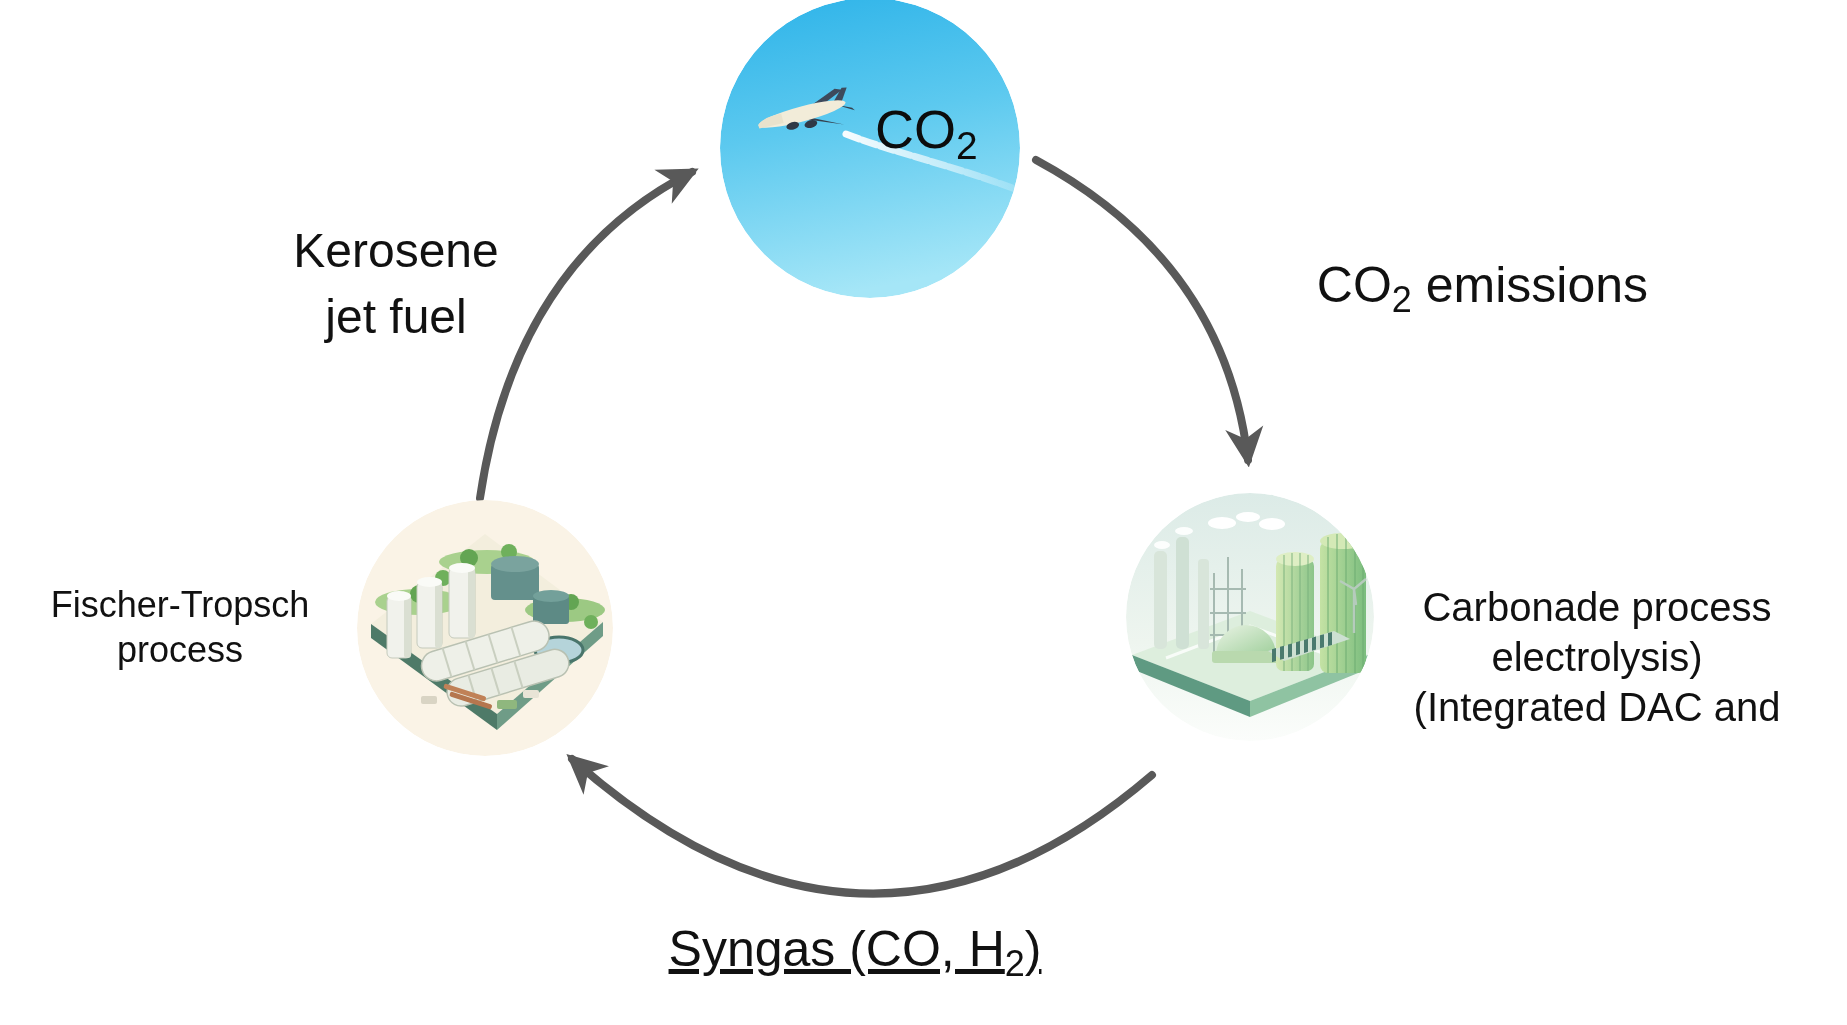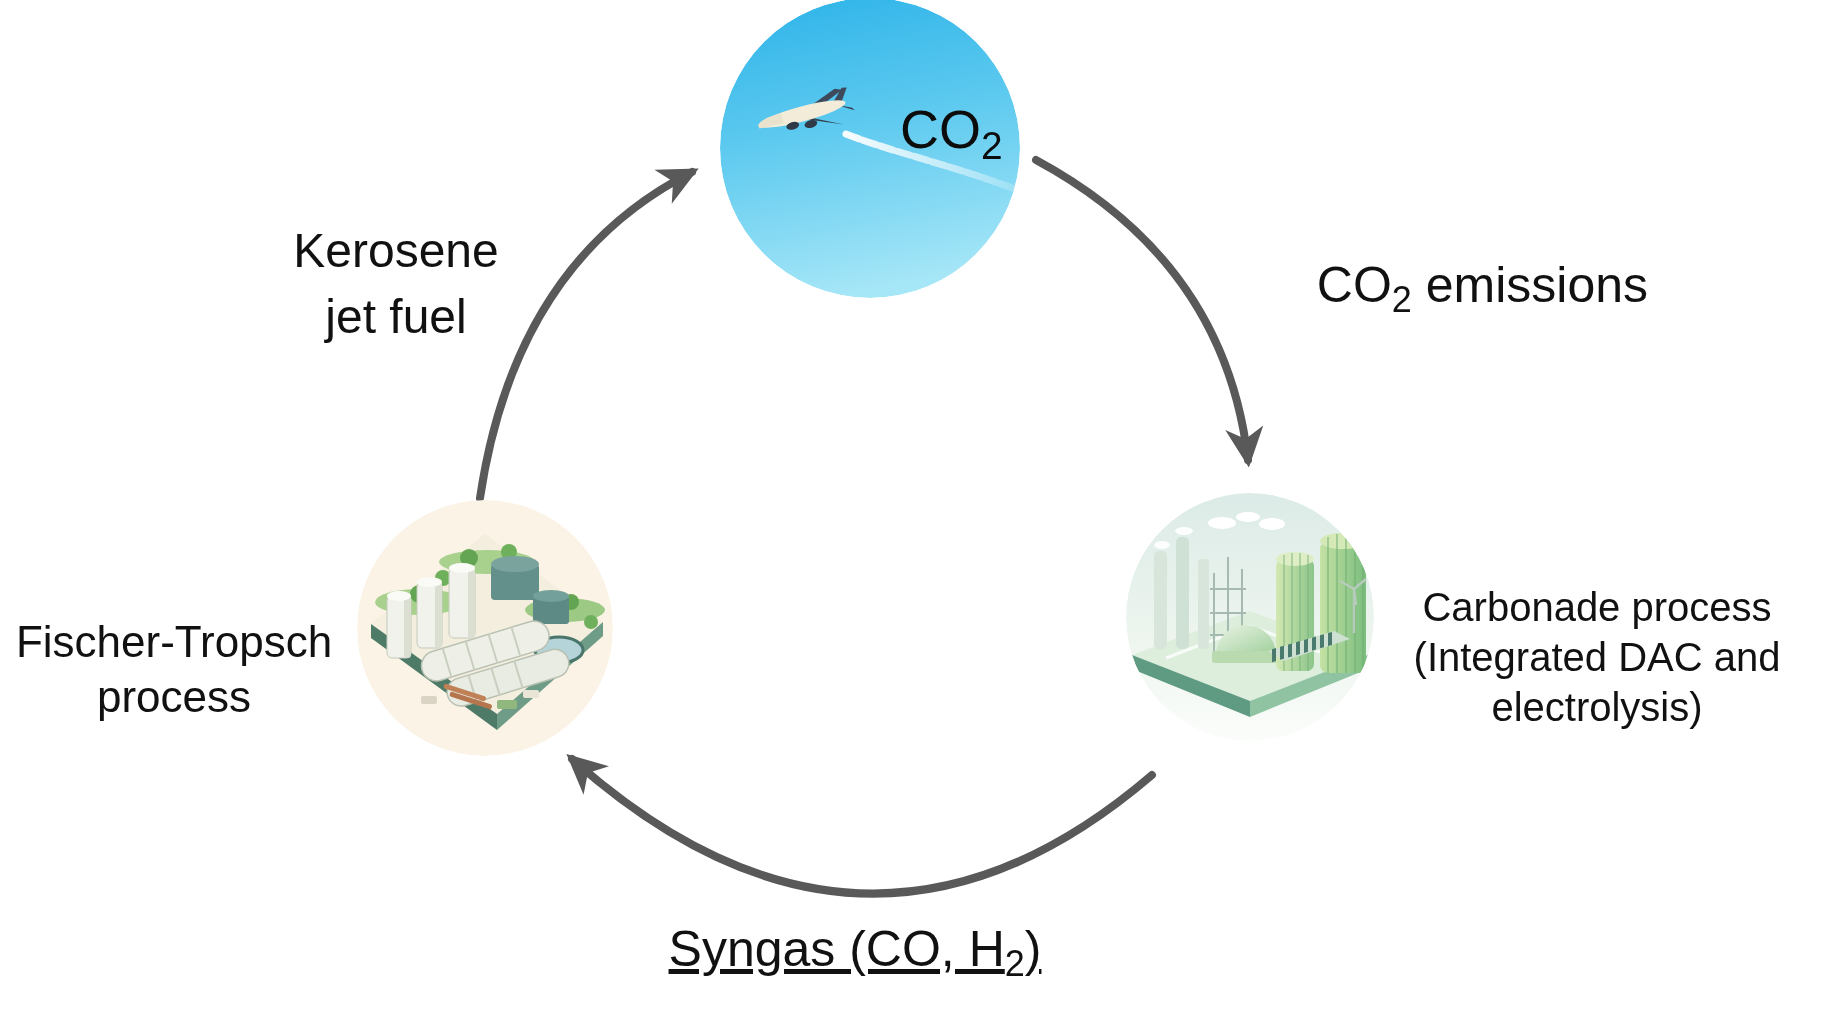--- a/index.html
+++ b/index.html
@@ -15,25 +15,25 @@
   .node-top    { left: 720px; top: -2px;  width: 300px; height: 300px; }
   .node-left   { left: 357px; top: 500px; width: 256px; height: 256px; }
   .node-right  { left: 1126px; top: 493px; width: 248px; height: 248px; }
 
   .label { position: absolute; text-align: center; color: #111111; }
   .label .line { display: block; }
   .sub { font-size: 0.72em; vertical-align: -0.28em; }
 
   .label-kerosene   { left: 216px;  top: 218px; width: 360px; font-size: 48px; line-height: 1.38; }
   .label-co2e       { left: 1228px; top: 256px; width: 420px; font-size: 50px; white-space: nowrap; text-align: right; }
-  .label-fischer    { left: 4px;    top: 582px; width: 340px; font-size: 44px; line-height: 1.25; margin-top: 32px; }
+  .label-fischer    { left: 10px;    top: 582px; width: 340px; font-size: 36px; line-height: 1.25; }
   .label-carbonade  { left: 1392px; top: 582px; width: 410px; font-size: 40px; line-height: 1.25; }
   .label-syngas     { left: 655px;  top: 920px; width: 400px; font-size: 50px; white-space: nowrap; text-decoration: underline; }
 
-  .label-co2-node   { position: absolute; left: 180px; top: 100px; font-size: 54px; color: #0c0c0c; white-space: nowrap; }
+  .label-co2-node   { position: absolute; left: 155px; top: 100px; font-size: 54px; color: #0c0c0c; white-space: nowrap; }
 </style>
 </head>
 <body>
 
 <div class="canvas">
 
   <svg class="arrows-layer" width="1847" height="1025" viewBox="0 0 1847 1025">
     <defs>
       <marker id="arrowhead" viewBox="0 0 10 10" refX="8.2" refY="5" markerWidth="5.2" markerHeight="5.2" orient="auto-start-reverse">
         <path d="M 0.4 0.4 L 10 5 L 0.4 9.6 L 3.1 5 Z" fill="#595959"></path>
@@ -270,17 +270,17 @@
 
   <div class="label label-syngas"><span>Syngas (CO, H</span><span class="sub">2</span><span>)</span></div>
 
   <div class="label label-fischer">
     <span class="line">Fischer-Tropsch</span>
     <span class="line">process</span>
   </div>
 
   <div class="label label-carbonade">
     <span class="line">Carbonade process</span>
+    <span class="line">electrolysis)</span>
     <span class="line">(Integrated DAC and</span>
-    <span class="line">electrolysis)</span>
   </div>
 
 </div>
 
 </body></html>

